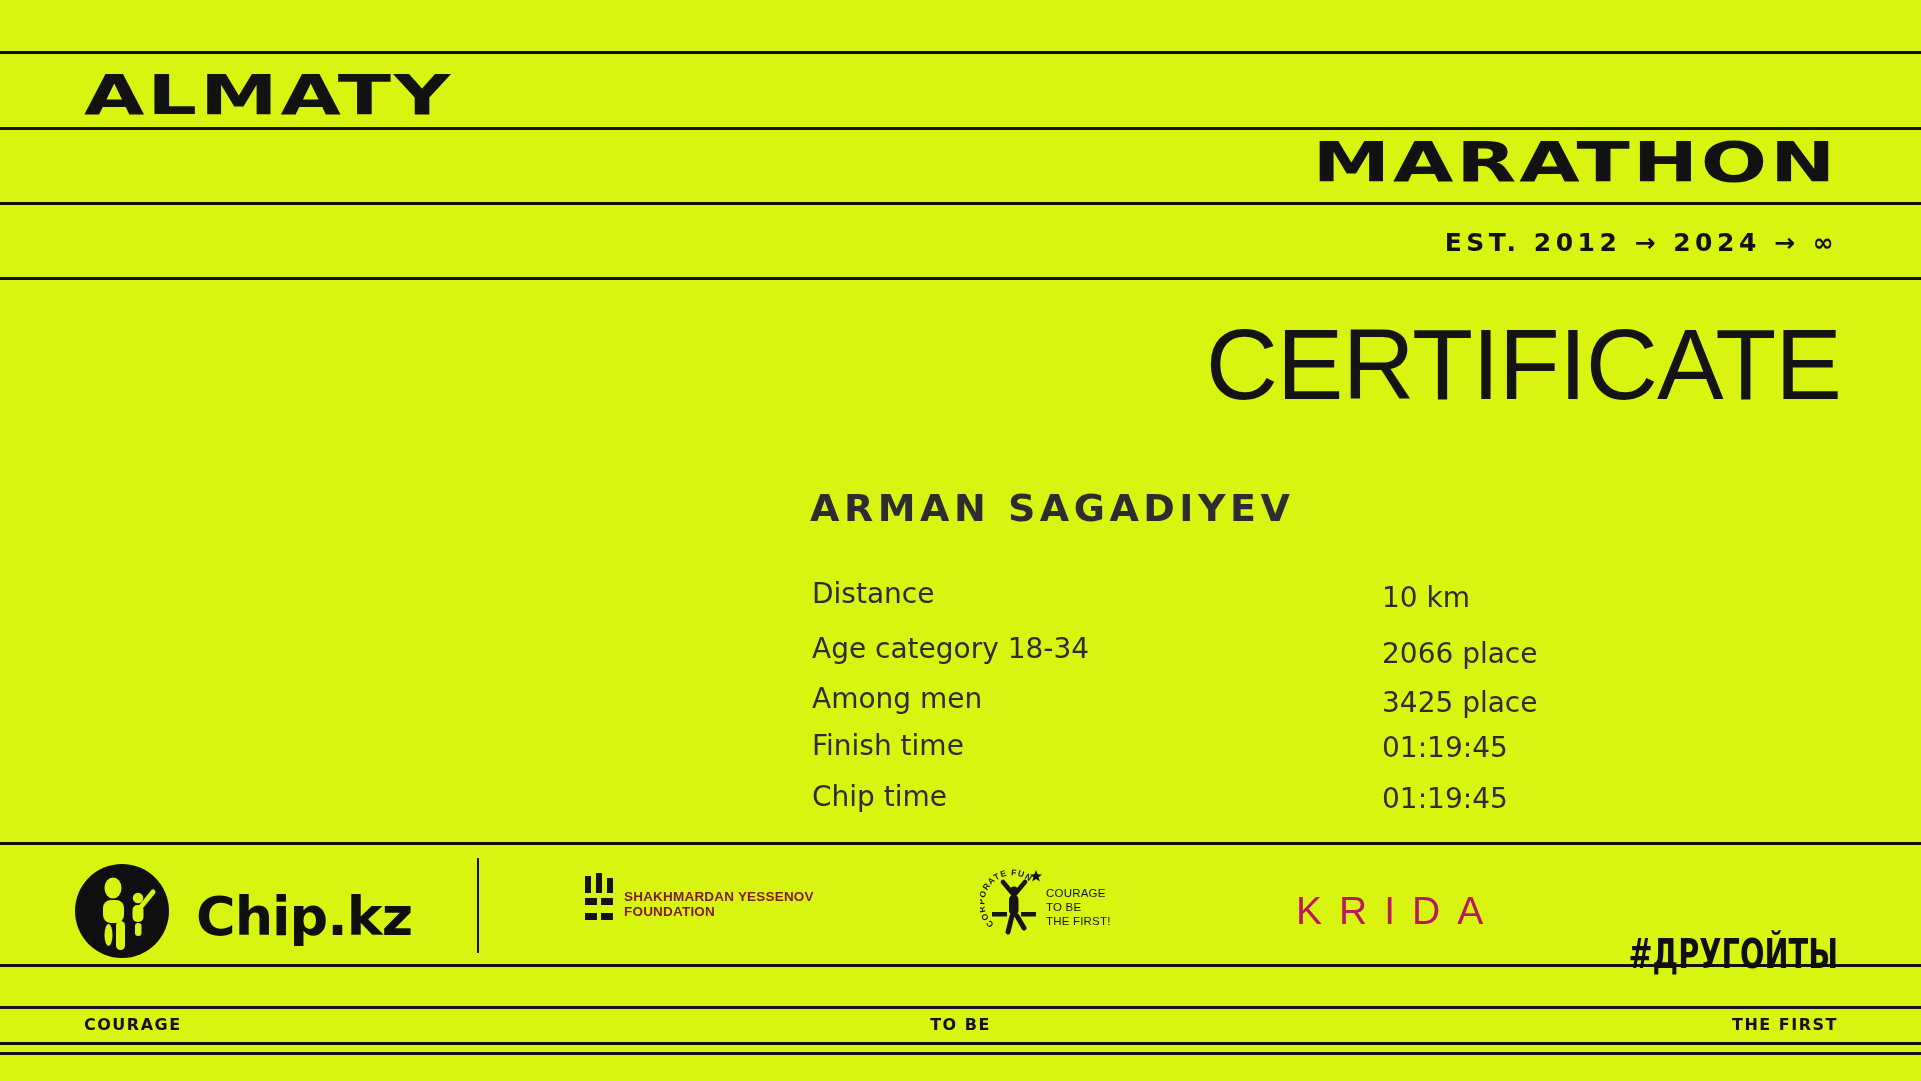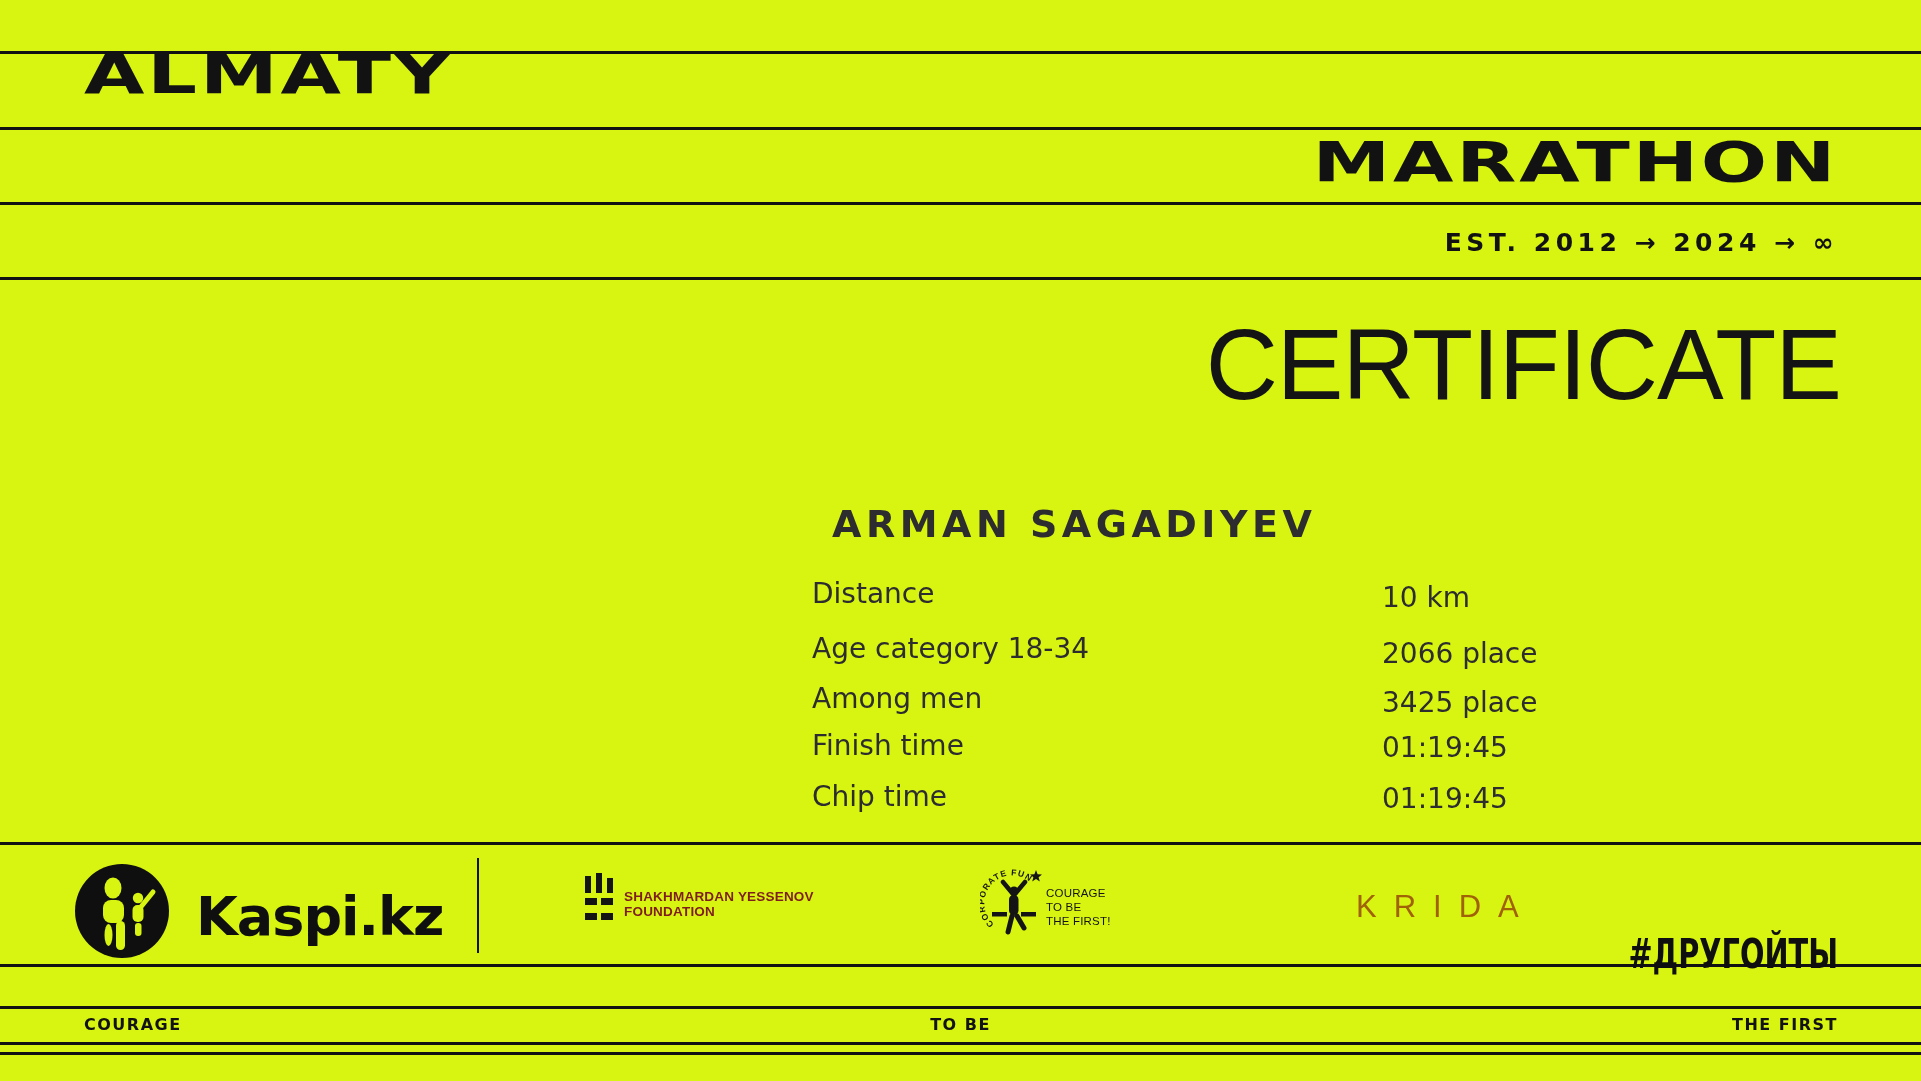--- a/index.html
+++ b/index.html
@@ -23,41 +23,41 @@
   .headline{
     position:absolute;
     font-weight:800;
     font-size:55px;
     letter-spacing:2px;
     line-height:1;
     color:var(--ink);
     white-space:nowrap;
   }
   .headline>span{display:inline-block;}
-  #almaty{left:84px;top:47px;}
+  #almaty{left:84px;top:68px;}
   #almaty>span{transform:scaleX(1.42);transform-origin:left center;}
   #marathon{right:83px;top:135px;}
   #marathon>span{transform:scaleX(1.42);transform-origin:right center;}
   #est-line{
     position:absolute;right:83px;top:228px;
     font-size:25px;font-weight:600;letter-spacing:4.5px;
     white-space:nowrap;color:var(--ink);
   }
 
   
   #cert-title{
     position:absolute;right:80px;top:314px;
     font-family:"Liberation Sans",sans-serif;
     font-weight:400;font-size:100px;line-height:1;
     letter-spacing:-1px;color:#141414;white-space:nowrap;
   }
   #athlete-name{
-    position:absolute;left:810px;top:502px;
+    position:absolute;left:810px;top:486px;
     font-size:38px;font-weight:700;letter-spacing:4.5px;
-    color:var(--dark);white-space:nowrap;margin-left:22px;
+    color:var(--dark);white-space:nowrap;
   }
   .result-row{position:absolute;left:0;top:0;width:100%;}
   .result-label{
     position:absolute;left:812px;
     font-size:28px;font-weight:500;color:var(--dark);white-space:nowrap;text-align:center;
   }
   .result-value{
     position:absolute;left:1382px;
     font-size:28px;font-weight:500;color:var(--dark);white-space:nowrap;text-align:center;
   }
@@ -78,24 +78,24 @@
     letter-spacing:0.2px;color:#7f1d1d;white-space:nowrap;
   }
   #cf-logo{position:absolute;left:980px;top:860px;}
   #cf-text{
     position:absolute;left:1046px;top:886px;
     font-family:"Liberation Sans",sans-serif;
     font-size:11.5px;font-weight:500;line-height:14px;
     letter-spacing:0.2px;color:#141414;white-space:nowrap;
   }
   #krida{
-    position:absolute;left:1356px;top:889px;
-    font-family:"Liberation Sans",sans-serif;
-    font-size:31px;font-weight:300;letter-spacing:17px;
-    color:#a16207;white-space:nowrap;
+    position:absolute;left:1296px;top:889px;
+    font-family:"Liberation Sans",sans-serif;
+    font-size:39px;font-weight:300;letter-spacing:17px;
+    color:#be185d;white-space:nowrap;
   }
   #hashtag{
     position:absolute;right:83px;top:891px;
     font-size:40px;font-weight:800;color:#0f0f0f;white-space:nowrap;margin-top:40px;
   }
   #hashtag>span{display:inline-block;transform:scaleX(0.72);transform-origin:right center;}
 
   
   .strip-text{
     position:absolute;top:1015px;
@@ -153,21 +153,21 @@
     <ellipse cx="38" cy="24" rx="8.5" ry="10.5" fill="#d8f512"></ellipse>
     <rect x="28" y="36" width="21" height="23" rx="8" fill="#d8f512"></rect>
     <ellipse cx="33.5" cy="71" rx="4" ry="11" fill="#d8f512"></ellipse>
     <rect x="41" y="57" width="9" height="29" rx="4.5" fill="#d8f512"></rect>
     <circle cx="63" cy="34" r="5.2" fill="#d8f512"></circle>
     <path d="M65 44 L78 28" stroke="#d8f512" stroke-width="5" stroke-linecap="round"></path>
     <rect x="57.5" y="41" width="11" height="17" rx="5" fill="#d8f512"></rect>
     <rect x="60" y="59" width="6.5" height="13" rx="3" fill="#d8f512"></rect>
   </svg>
 </div>
-<div id="kaspi-word">Kaspi.kz</div>
+<div id="kaspi-word">Chip.kz</div>
 
 <div id="footer-divider"></div>
 
 <div id="yessenov-mark">
   <svg width="28" height="48" viewBox="0 0 28 48">
     <g fill="#141414">
       <rect x="0" y="3" width="6" height="17"></rect>
       <rect x="11" y="0" width="6" height="20"></rect>
       <rect x="22" y="5" width="6" height="15"></rect>
       <rect x="0" y="25" width="12" height="7"></rect>

